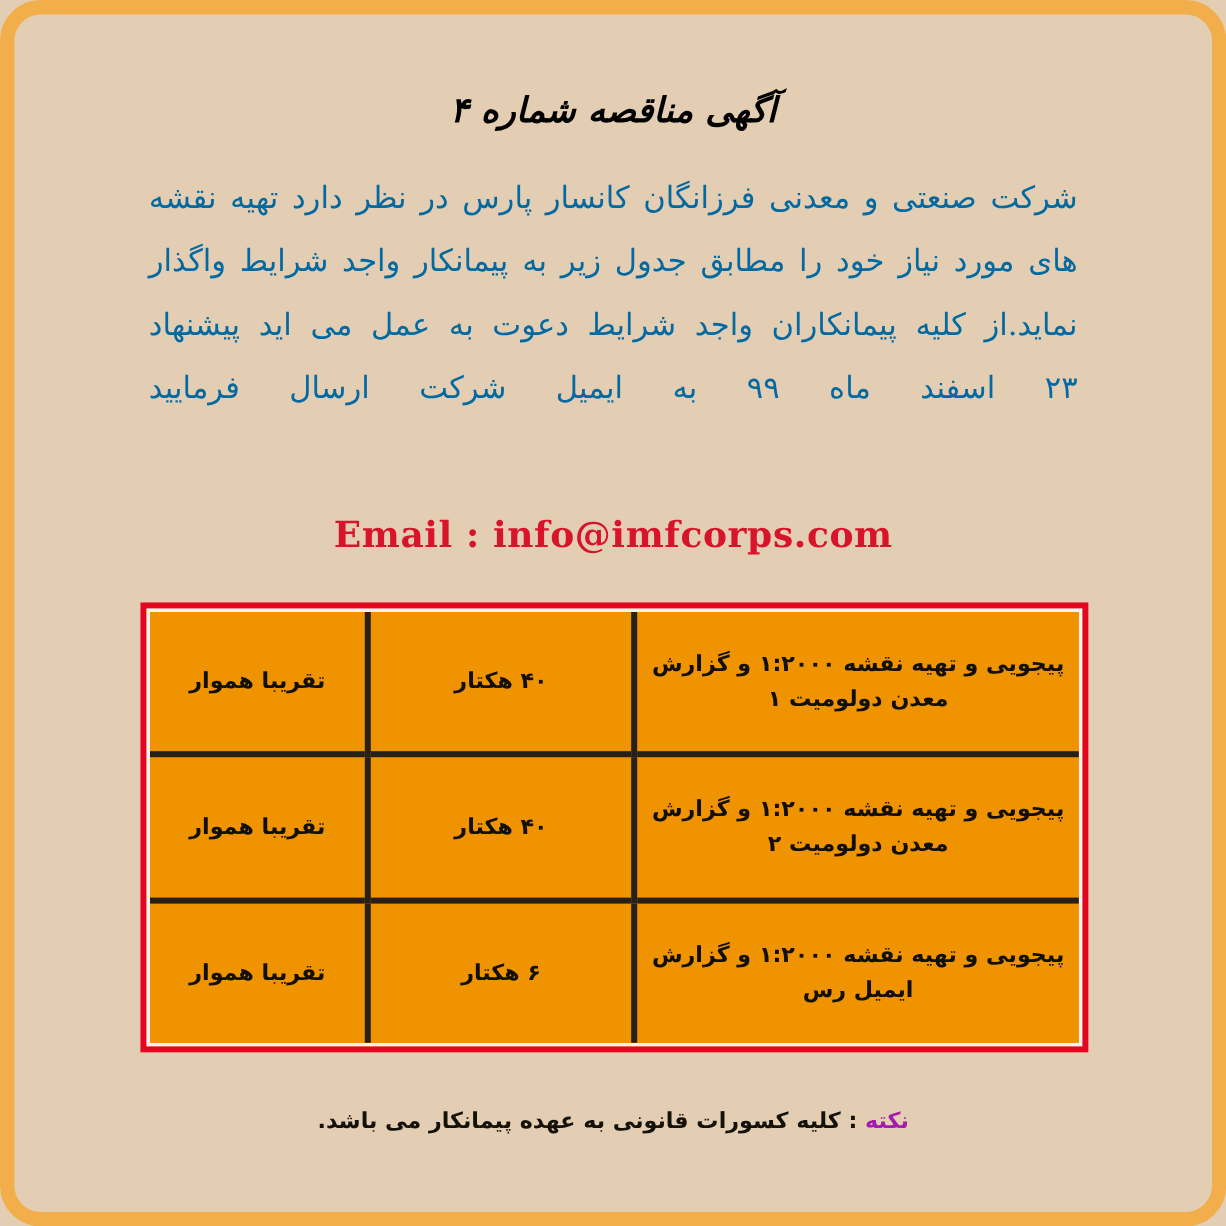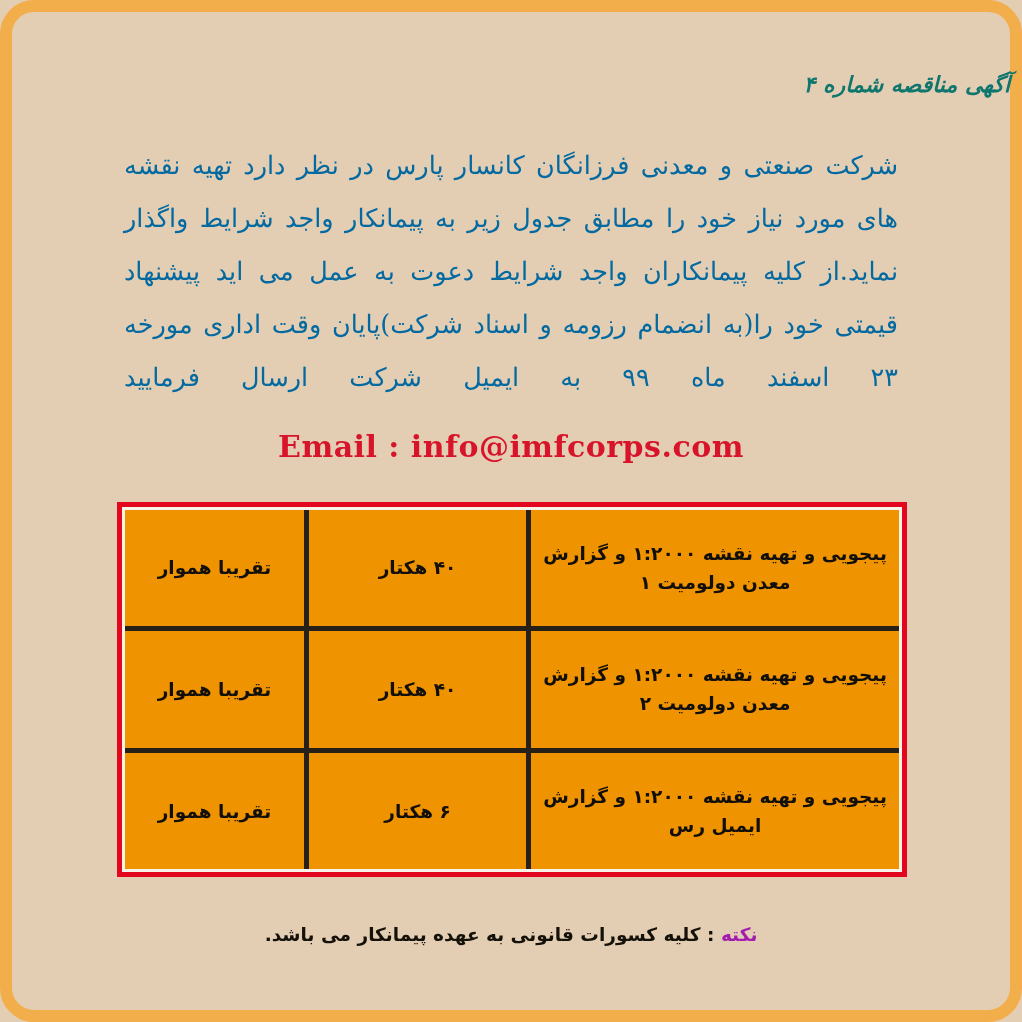--- a/index.html
+++ b/index.html
@@ -31,26 +31,26 @@
     box-sizing: border-box;
     padding: 0;
   }
 
   
   .title {
     position: absolute;
     top: 46px;
     left: 0;
     right: 0;
-    text-align: right;
-    font-size: 22px;
+    text-align: center;
+    font-size: 29px;
     font-weight: bold;
     font-style: italic;
     letter-spacing: 1px;
-    color: #0f766e;
+    color: #000000;
     direction: rtl;
     line-height: 1.1;
   }
 
   
   .body-block {
     position: absolute;
     top: 127px;
     right: 112px;
     left: 112px;
@@ -151,21 +151,20 @@
 
 <div id="poster">
   <div id="inner">
 
     <h1 class="title">آگهی مناقصه شماره ۴</h1>
 
     <div class="body-block">
       <p>شرکت صنعتی و معدنی فرزانگان کانسار پارس در نظر دارد تهیه نقشه</p>
       <p>های مورد نیاز خود را مطابق جدول زیر به پیمانکار واجد شرایط واگذار</p>
       <p>نماید.از کلیه پیمانکاران واجد شرایط دعوت به عمل می اید پیشنهاد</p>
-      <p>قیمتی خود را(به انضمام  رزومه و اسناد شرکت)پایان وقت اداری مورخه</p>
       <p class="line-last">۲۳ اسفند ماه ۹۹ به ایمیل شرکت ارسال فرمایید</p>
     </div>
 
     <div class="email-line">Email : info@imfcorps.com</div>
 
     <div class="tbl-wrap">
       <table class="grid">
         <tbody>
           <tr>
             <td class="col-desc">

